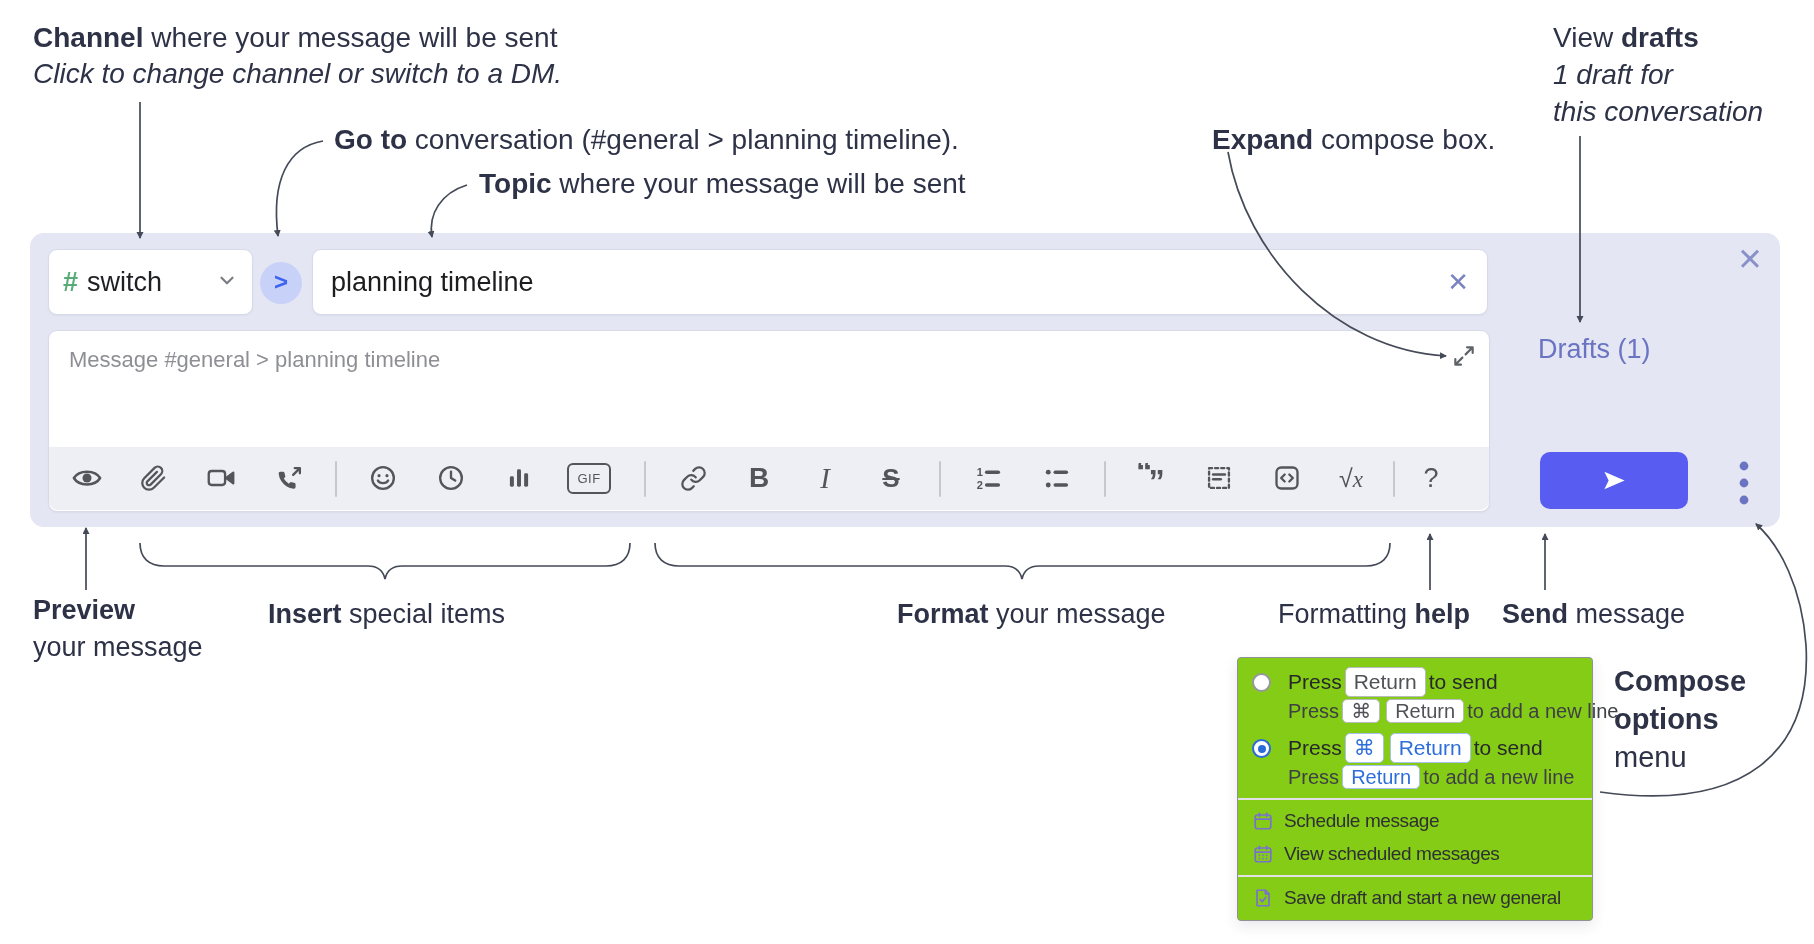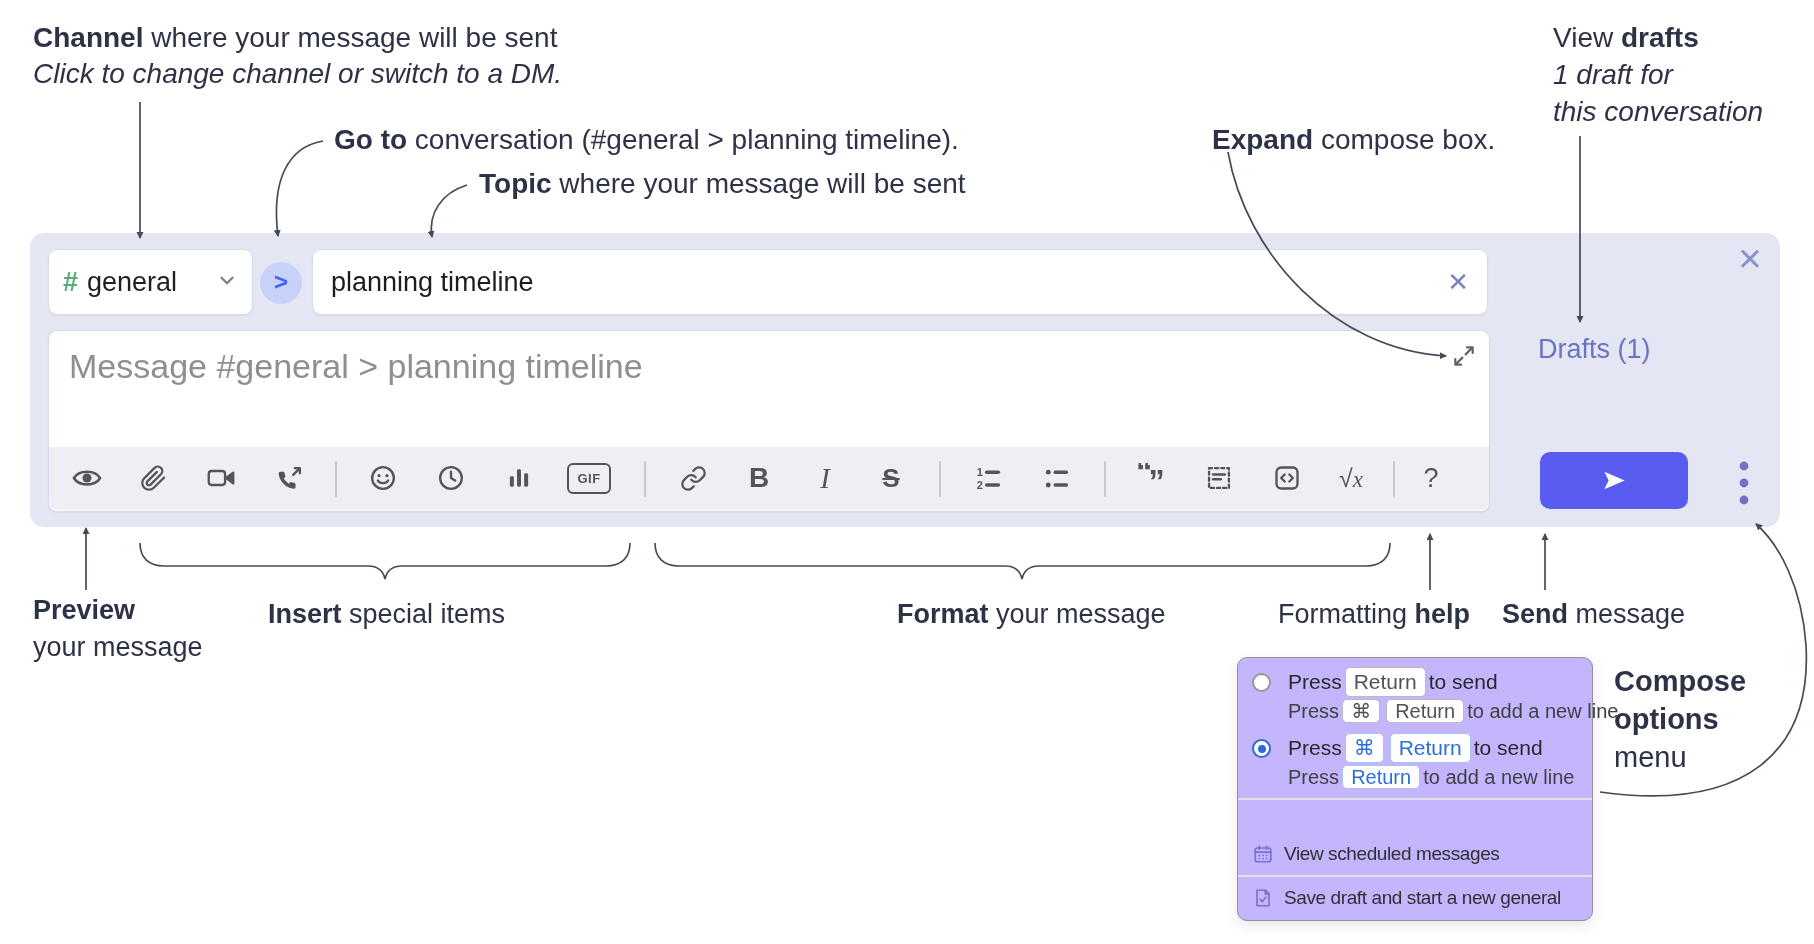--- a/index.html
+++ b/index.html
@@ -19,42 +19,42 @@
   #channel-hash{color:#57ab77;font-size:27px;font-weight:bold;margin-right:9px}
   #channel-name{font-size:27px;color:#1f2024}
   #channel-chev{margin-left:auto}
   #goto-btn{left:230px;top:29px;width:42px;height:42px;border-radius:50%;background:#c8d1f8;display:flex;align-items:center;justify-content:center;cursor:pointer}
   #goto-glyph{color:#3c63f2;font-size:24px;font-weight:bold;transform:translateY(-1px)}
   #topic-input{left:282px;top:16px;width:1176px;height:66px;display:flex;align-items:center;padding:0 18px;box-sizing:border-box}
   #topic-value{font-size:27px;color:#1d1d20}
   #topic-clear{margin-left:auto;font-size:26px;color:#7b83c2;cursor:pointer}
   #panel-close{left:1707px;top:8px;font-size:31px;color:#8a91c8;cursor:pointer}
   #message-box{left:18px;top:97px;width:1440px;height:180px}
-  #message-placeholder{position:absolute;left:20px;top:16px;font-size:34px;color:#8e8f94}
+  #message-placeholder{position:absolute;left:20px;top:16px;font-size:22px;color:#8e8f94}
   #expand-btn{position:absolute;right:12px;top:12px;cursor:pointer}
   #drafts-link{left:1508px;top:101px;font-size:27px;color:#6b74c3;cursor:pointer}
   #send-btn{left:1510px;top:219px;width:148px;height:57px;background:#585cf0;border-radius:10px;display:flex;align-items:center;justify-content:center;cursor:pointer}
   #kebab-btn{left:1700px;top:224px;width:28px;height:52px;display:flex;align-items:center;justify-content:center;cursor:pointer}
 
   
   #toolbar{position:absolute;left:0;top:116px;width:1440px;height:63px;background:#edeff5;border-radius:0 0 9px 9px}
   .tbtn{position:absolute;top:9px;width:44px;height:44px;display:flex;align-items:center;justify-content:center;cursor:pointer;color:#54555a}
   .tbtn svg{stroke:#54555a;fill:none;stroke-width:2;stroke-linecap:round;stroke-linejoin:round}
   .tdiv{position:absolute;top:14px;width:2px;height:36px;background:#c7c8ce;border-radius:1px}
   .glyph-b{font-size:28px;font-weight:bold}
   .glyph-i{font-family:"Liberation Serif",serif;font-style:italic;font-size:29px}
   .glyph-s{font-size:26px;font-weight:600;text-decoration:line-through}
   .glyph-q{font-size:27px}
-  .gifbox{width:40px;height:27px;border:2.5px solid #54555a;border-radius:6px;font-size:13px;font-weight:bold;letter-spacing:.5px;display:flex;align-items:center;justify-content:center}
+  .gifbox{width:40px;height:27px;border:2.5px solid #54555a;border-radius:6px;font-size:13px;font-weight:normal;letter-spacing:.5px;display:flex;align-items:center;justify-content:center}
 
   
   .label27{position:absolute;font-size:27px;line-height:36px;white-space:nowrap;color:#2e3247}
 
   
-  #menu{left:1237px;top:657px;width:354px;height:262px;background:#c4b5fd;border:1.5px solid #8f9196;border-radius:10px;box-shadow:0 5px 14px rgba(40,44,70,.10);z-index:30}
+  #menu{left:1237px;top:657px;width:354px;height:262px;background:#84cc16;border:1.5px solid #8f9196;border-radius:4px;box-shadow:0 5px 14px rgba(40,44,70,.10);z-index:30}
   .radio{position:absolute;width:19px;height:19px;border-radius:50%;box-sizing:border-box}
   .radio.off{border:2px solid #97989e;background:#fff}
   .radio.on{border:2px solid #2a6bd9;background:#fff}
   .radio.on::after{content:"";position:absolute;left:3.5px;top:3.5px;width:8px;height:8px;border-radius:50%;background:#2a6bd9}
   .mline{position:absolute;left:50px;font-size:21px;line-height:28px;color:#27282c;white-space:nowrap}
   .sline{position:absolute;left:50px;font-size:20px;line-height:22px;color:#3f4045;white-space:nowrap}
   .key{display:inline-block;border:1.5px solid #b9bac0;border-radius:5px;padding:0 8px;margin:0 3px;color:#515257;background:#fff}
   .key.blue{border-color:#a7c1ef;color:#2e6edb}
   .mdiv{position:absolute;left:0;width:100%;height:1.5px;background:#e2e2e6}
   .mitem{position:absolute;left:0;width:100%;height:33px;display:flex;align-items:center;cursor:pointer}
@@ -77,21 +77,21 @@
 <div class="anno" style="left:1212px;top:122px"><span class="b">Expand</span><span> compose box.</span></div>
 
 <div class="anno" style="left:1553px;top:20px"><span>View </span><span class="b">drafts</span></div>
 <div class="anno i" style="left:1553px;top:57px">1 draft for</div>
 <div class="anno i" style="left:1553px;top:94px">this conversation</div>
 
 <div id="panel" class="abs">
 
   <div id="channel-btn" class="whitebox">
     <span id="channel-hash">#</span>
-    <span id="channel-name">general</span>
+    <span id="channel-name">switch</span>
     <span id="channel-chev">
       <svg width="22" height="22" viewBox="0 0 24 24" style="stroke:#7b7d85;fill:none;stroke-width:2.4;stroke-linecap:round;stroke-linejoin:round">
           <polyline points="6,9.5 12,15.5 18,9.5"></polyline>
         </svg>
     </span>
   </div>
 
   <div id="goto-btn" class="abs">
     <span id="goto-glyph">&gt;</span>
   </div>
@@ -261,20 +261,31 @@
   <div class="radio on" style="left:14px;top:81px"></div>
   <div class="mline" style="top:75px">
     <span>Press</span><span class="key blue">⌘</span><span class="key blue">Return</span><span>to send</span>
   </div>
   <div class="sline" style="top:107px">
     <span>Press</span><span class="key blue">Return</span><span>to add a new line</span>
   </div>
 
   <div class="mdiv" style="top:140px"></div>
 
+  <div class="mitem" style="top:146px">
+    <span class="micon">
+      <svg width="22" height="22" viewBox="0 0 24 24">
+          <rect x="3.5" y="5.5" width="17" height="15" rx="2.5"></rect>
+          <path d="M8 3.5 V7"></path>
+          <path d="M16 3.5 V7"></path>
+          <path d="M3.5 10 H20.5"></path>
+        </svg>
+    </span>
+    <span class="mtext">Schedule message</span>
+  </div>
   <div class="mitem" style="top:179px">
     <span class="micon">
       <svg width="22" height="22" viewBox="0 0 24 24">
           <rect x="3.5" y="5.5" width="17" height="15" rx="2.5"></rect>
           <path d="M8 3.5 V7"></path>
           <path d="M16 3.5 V7"></path>
           <path d="M3.5 10 H20.5"></path>
           <circle cx="8" cy="13.5" r="1" fill="#7a70cf" stroke="none"></circle>
           <circle cx="12" cy="13.5" r="1" fill="#7a70cf" stroke="none"></circle>
           <circle cx="16" cy="13.5" r="1" fill="#7a70cf" stroke="none"></circle>

